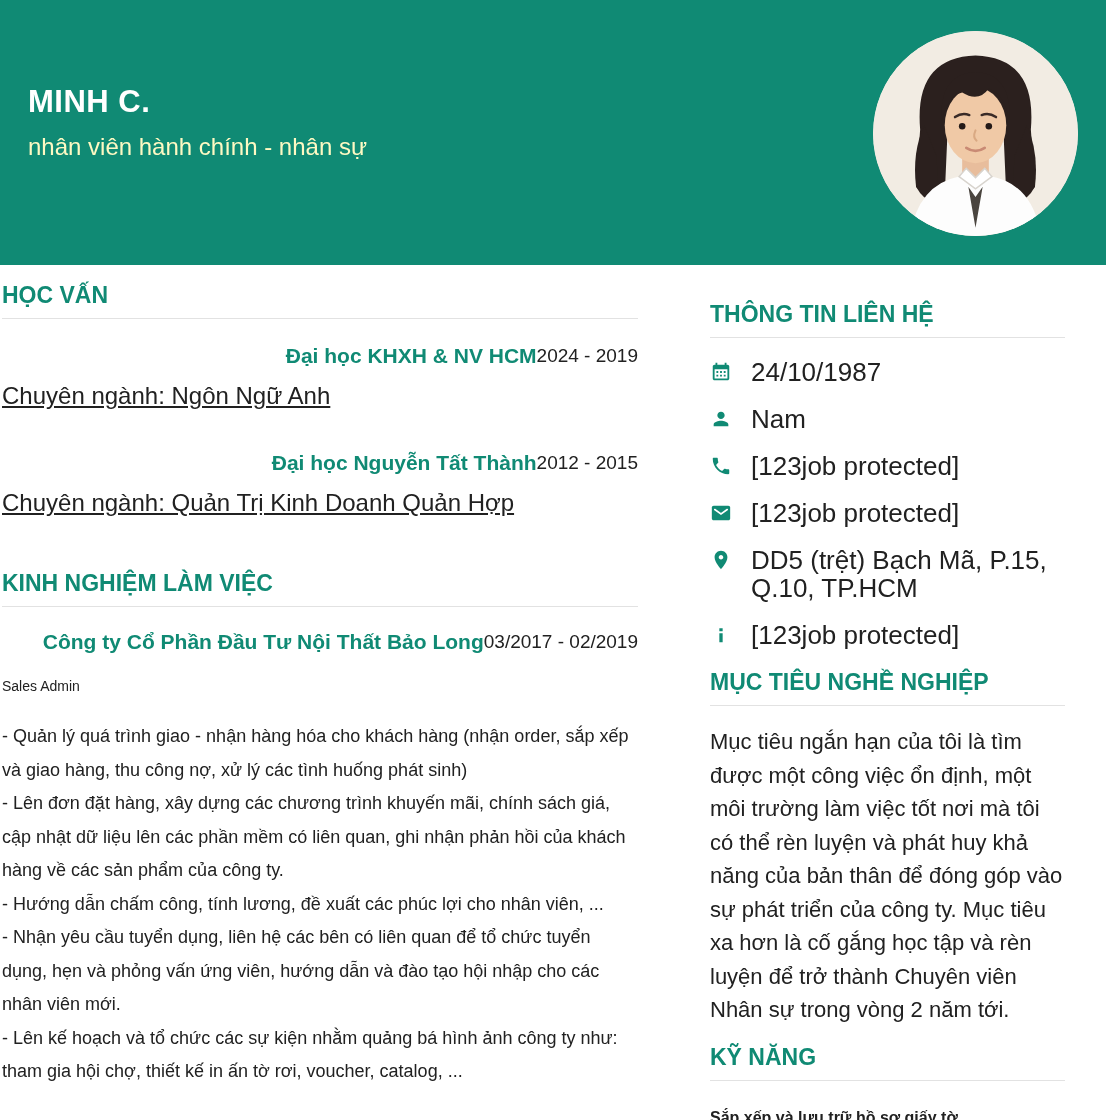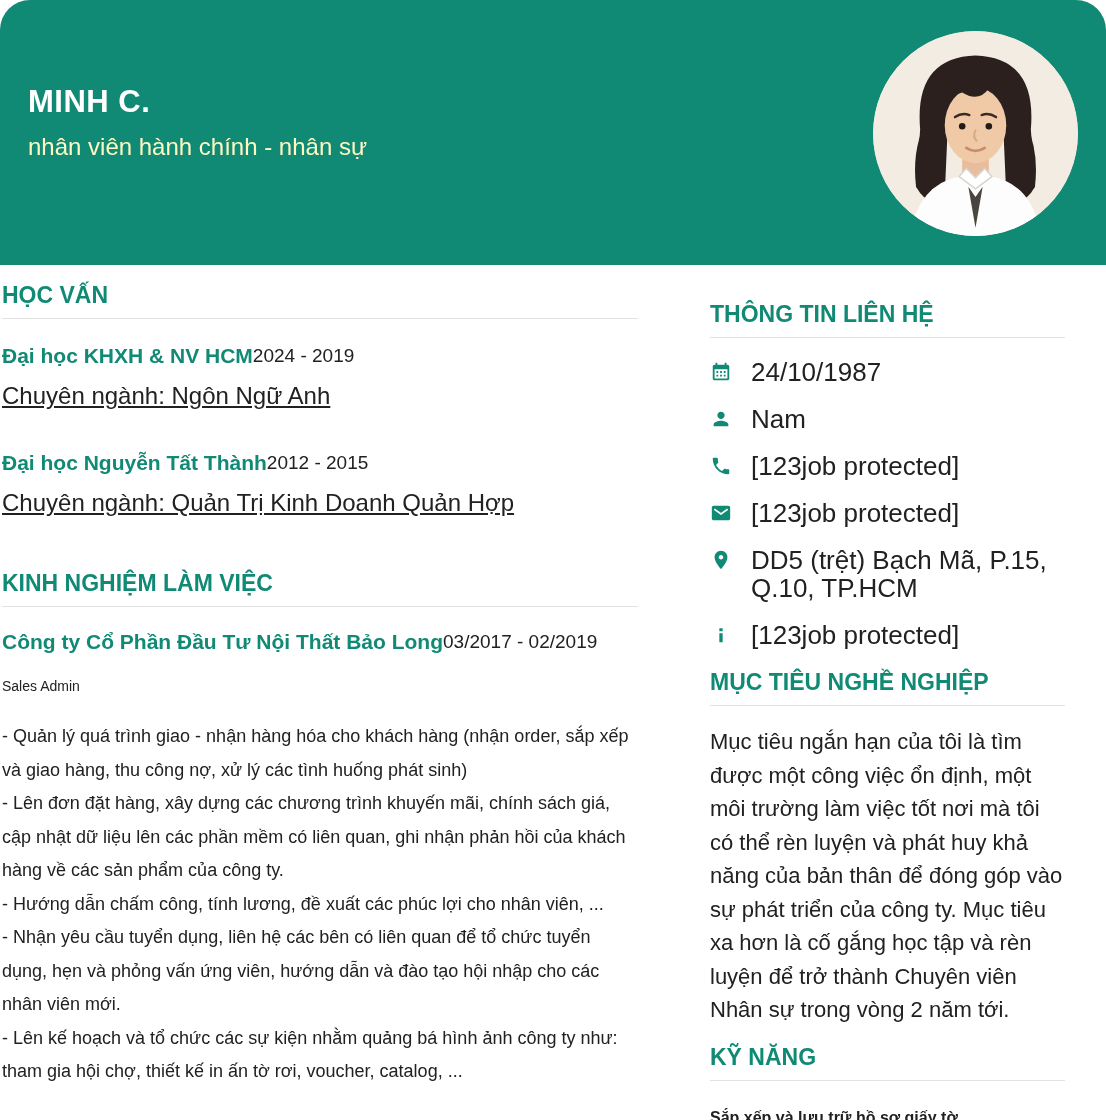--- a/index.html
+++ b/index.html
@@ -3,21 +3,20 @@
 <meta charset="utf-8">
 <style>
   * { margin: 0; padding: 0; box-sizing: border-box; }
   html, body { background: #ffffff; }
   .page {
     width: 1106px; height: 1120px;
     position: relative; overflow: hidden;
     background: #ffffff;
     font-family: "Liberation Sans", sans-serif;
     color: #212121;
-    border-radius: 30px;
   }
   
   .cv-header {
     height: 265px; background: var(--accent, #108a74);
     position: relative;
   }
   .cv-name {
     position: absolute; left: 28px; top: 84px;
     font-size: 31px; font-weight: bold; color: #ffffff;
     letter-spacing: 0.5px;
@@ -40,21 +39,21 @@
   .col-left  { width: 636px; padding-top: 16px; }
   .col-right { width: 355px; padding-top: 35px; }
   
   h2.section-title {
     color: var(--accent, #108a74);
     font-size: 23px; font-weight: bold; line-height: 28px;
     padding-bottom: 9px; border-bottom: 1px solid #e2e2e2;
   }
   
   .entry-row {
-    display: flex; justify-content: flex-start; align-items: flex-start;
+    display: flex; justify-content: flex-end; align-items: flex-start;
   }
   .entry-title {
     color: var(--accent, #108a74);
     font-size: 21px; font-weight: bold; line-height: 33px;
     max-width: 445px;
   }
   .entry-date {
     font-size: 19px; color: #212121; white-space: nowrap;
     line-height: 33px;
   }

